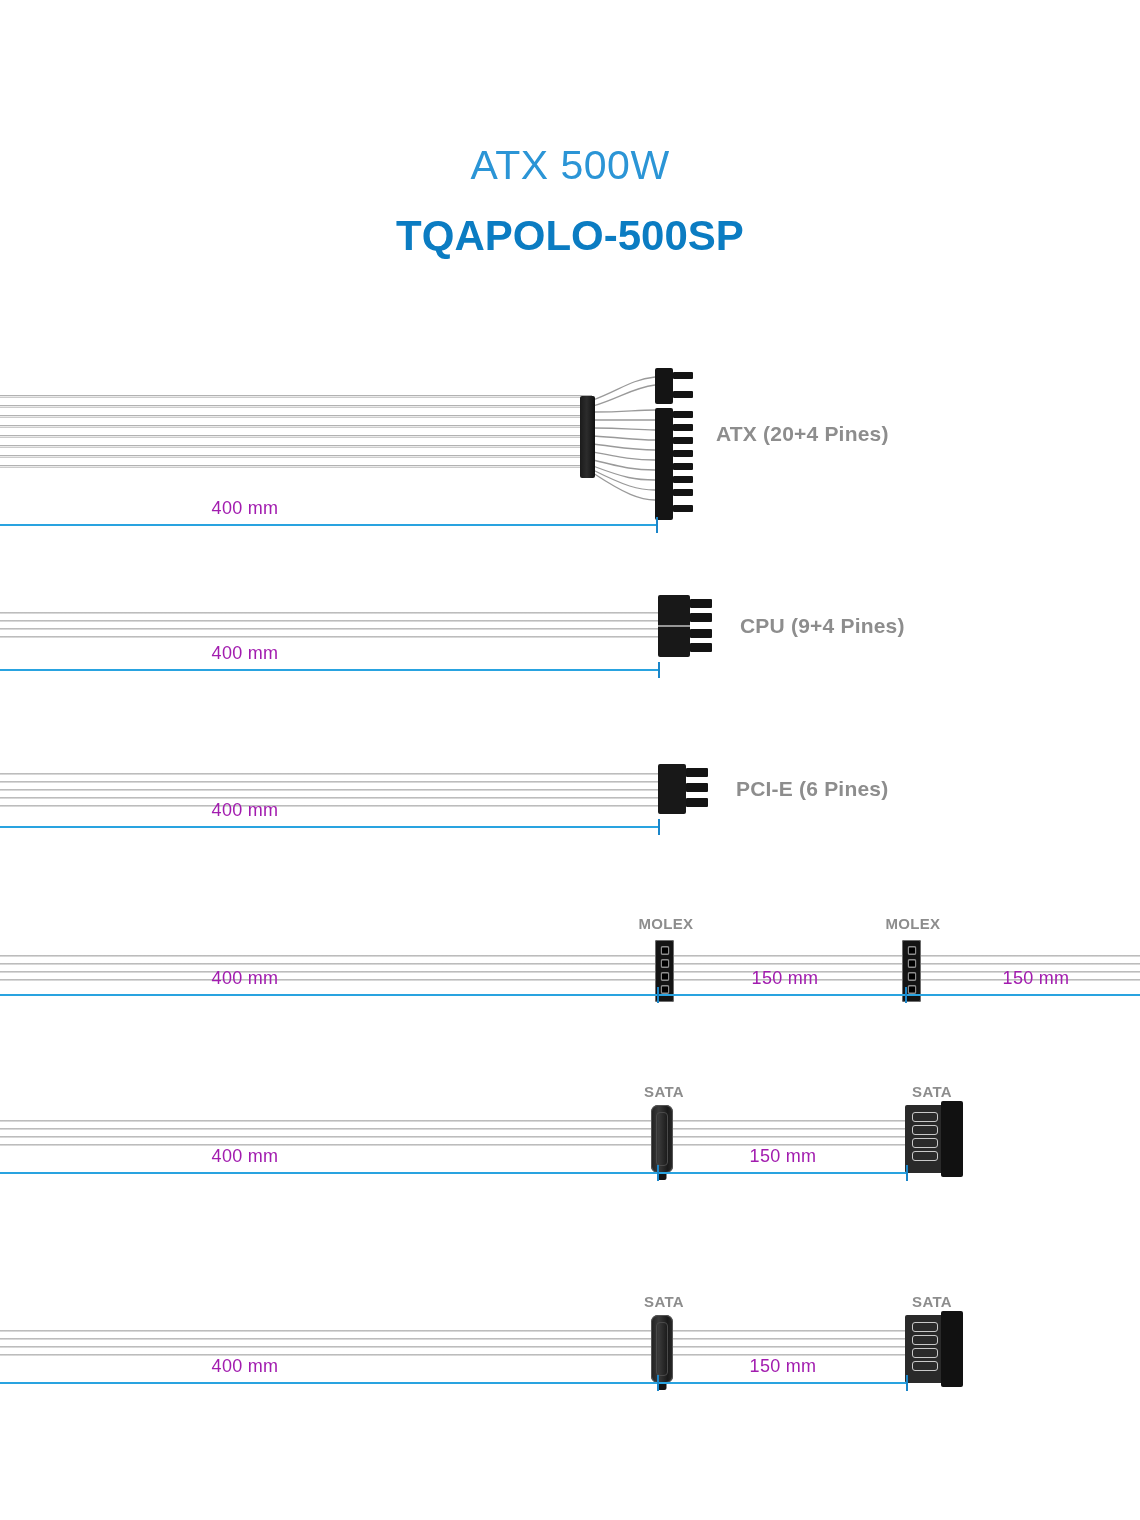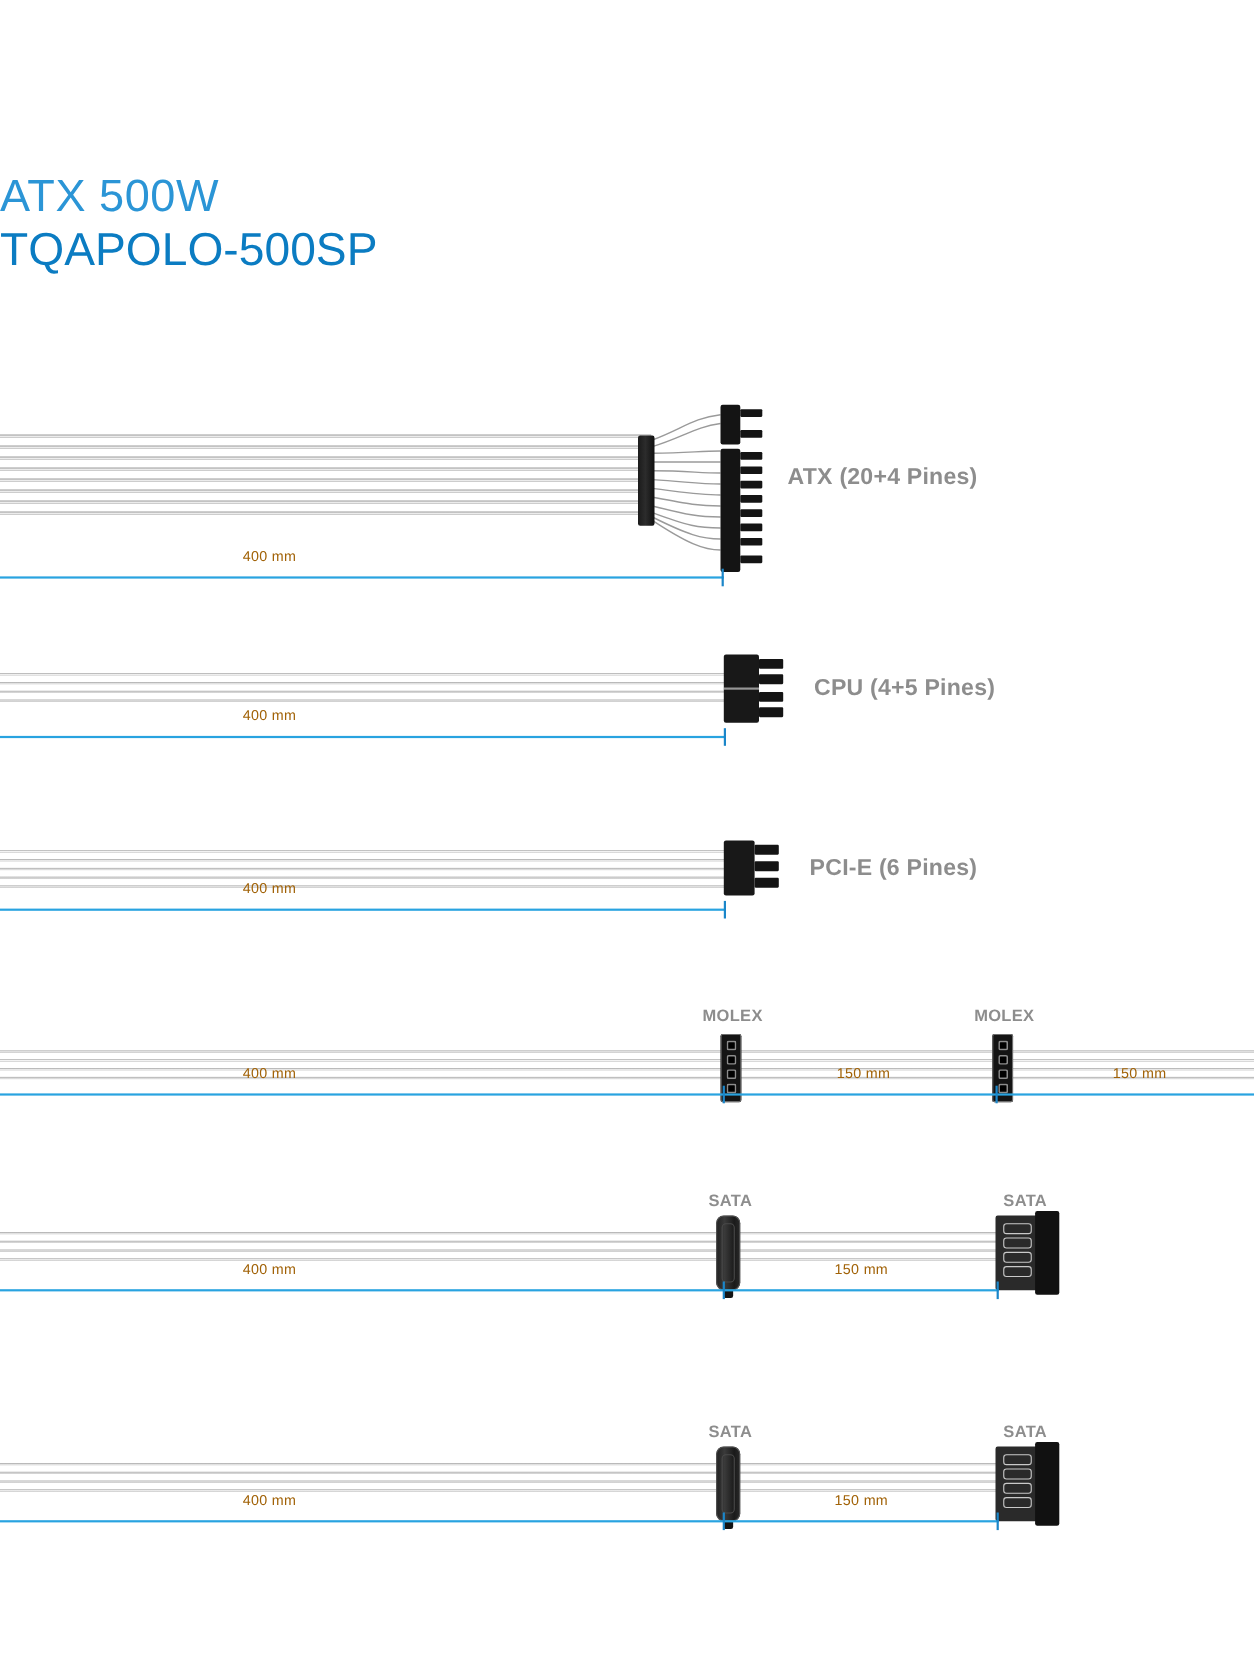--- a/index.html
+++ b/index.html
@@ -4,45 +4,45 @@
 <style>
   html,body{margin:0;padding:0;background:#ffffff;}
   body{
     width:1140px;height:1520px;position:relative;overflow:hidden;
     font-family:"Liberation Sans",sans-serif;
     -webkit-font-smoothing:antialiased;
   }
   .stage{position:absolute;inset:0;}
 
   
-  .title-block{position:absolute;left:0;top:156px;width:1140px;text-align:left;}
+  .title-block{position:absolute;left:0;top:143px;width:1140px;text-align:center;}
   .title-main{
     font-size:41px;font-weight:400;color:#2b95d6;letter-spacing:.5px;line-height:1.12;
   }
   .title-sub{
-    font-size:42px;font-weight:400;color:#0b7cc2;letter-spacing:0px;line-height:1.18;margin-top:0;
+    font-size:42px;font-weight:700;color:#0b7cc2;letter-spacing:0px;line-height:1.18;margin-top:22px;
   }
 
   
   .row{position:absolute;left:0;width:1008px;}
 
   
   .bundle{position:absolute;}
   .wire{
     position:absolute;left:0;height:3px;width:100%;
     background:linear-gradient(to bottom,#9d9d9d 0,#c9c9c9 35%,#f4f4f4 55%,#b4b4b4 100%);
   }
   .wire.thin{height:2px;}
 
   
   .dim{position:absolute;height:18px;}
   .dim-line{position:absolute;left:0;top:9px;height:2px;background:#29a3e0;}
   .dim-tick{position:absolute;top:2px;width:2px;height:16px;background:#1b86c9;}
   .dim-label{
-    position:absolute;top:-17px;font-size:13px;color:#a16207;letter-spacing:.3px;
+    position:absolute;top:-17px;font-size:18px;color:#a21caf;letter-spacing:.3px;
     transform:translateX(-50%);white-space:nowrap;
   }
 
   
   .part-label{
     position:absolute;font-size:21px;font-weight:700;color:#8d8d8d;white-space:nowrap;
     letter-spacing:.2px;
   }
   .inline-label{
     position:absolute;font-size:15px;font-weight:700;color:#8d8d8d;white-space:nowrap;
@@ -161,21 +161,21 @@
       <div class="wire thin" style="top:24px;"></div>
     </div>
 
     <div class="conn-body" style="left:658px;top:5px;width:32px;height:62px;"></div>
     <div class="conn-split" style="left:658px;top:35px;width:32px;"></div>
     <div class="conn-tab" style="left:690px;top:9px;width:22px;height:9px;"></div>
     <div class="conn-tab" style="left:690px;top:23px;width:22px;height:9px;"></div>
     <div class="conn-tab" style="left:690px;top:39px;width:22px;height:9px;"></div>
     <div class="conn-tab" style="left:690px;top:53px;width:22px;height:9px;"></div>
 
-    <div class="part-label" style="left:740px;top:24px;">CPU (4+5 Pines)</div>
+    <div class="part-label" style="left:740px;top:24px;">CPU (9+4 Pines)</div>
 
     <div class="dim" style="left:0;top:70px;width:665px;">
       <div class="dim-line" style="width:660px;"></div>
       <div class="dim-tick" style="left:658px;"></div>
       <div class="dim-label" style="left:245px;">400 mm</div>
     </div>
   </div>
 
   <div class="row" style="top:755px;height:120px;">
 

